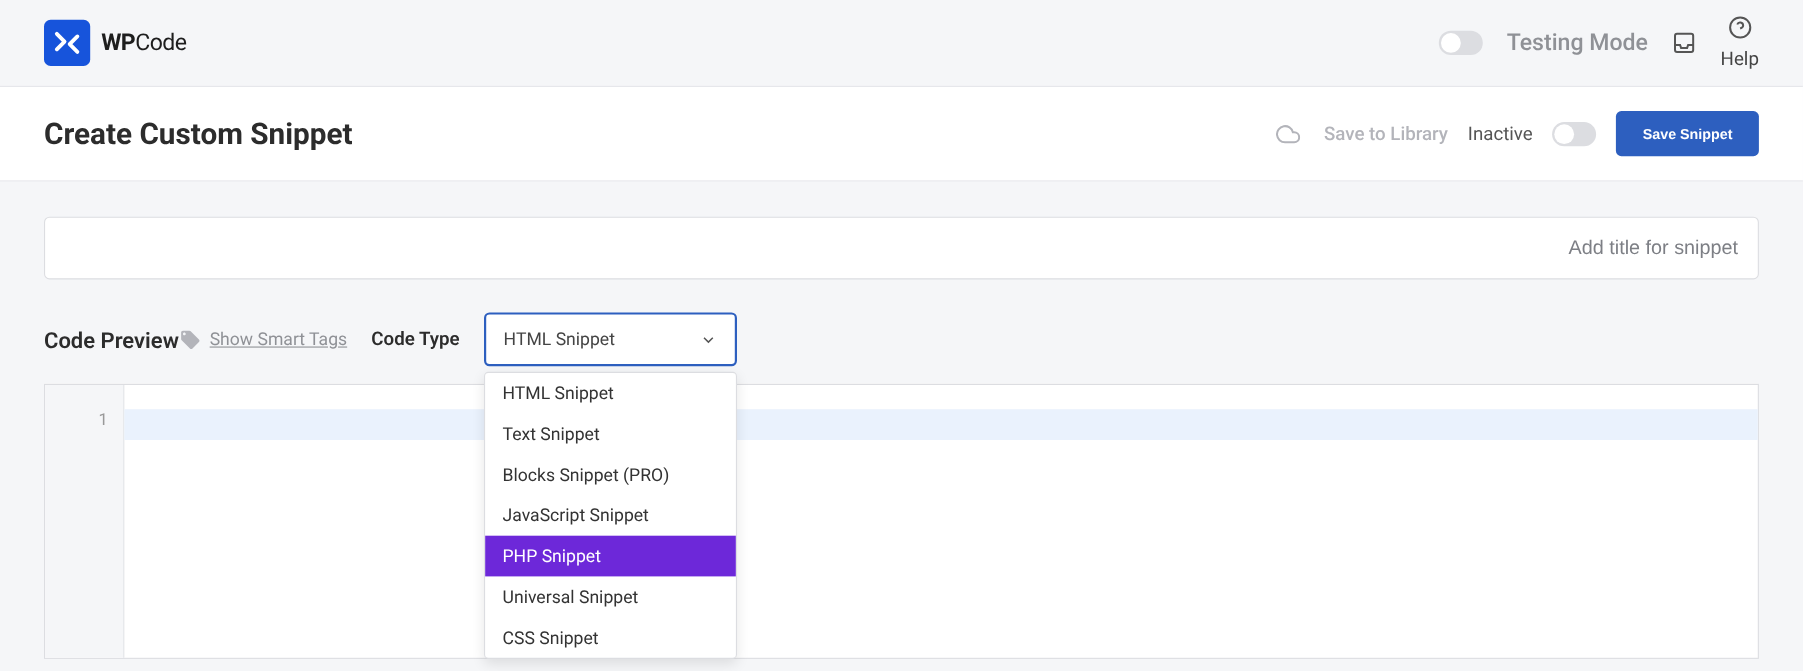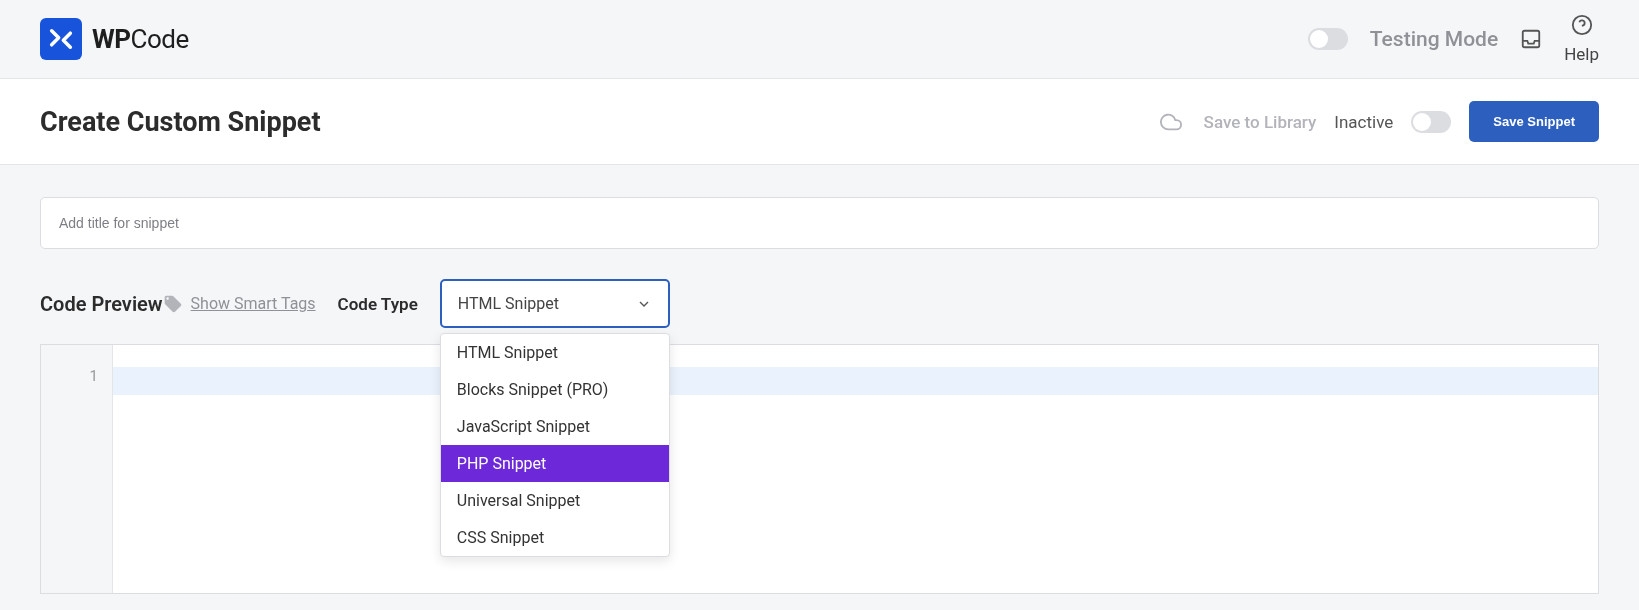--- a/index.html
+++ b/index.html
@@ -32,21 +32,21 @@
       border-radius: 6px;
       display: flex;
       align-items: center;
       justify-content: center;
     }
     .logo-icon svg {
       width: 28px;
       height: 28px;
     }
     .logo-text {
-      font-size: 26px;
+      font-size: 21px;
       font-weight: 400;
       color: #1e1e1e;
       letter-spacing: -0.5px;
     }
     .logo-text b {
       font-weight: 700;
     }
     .header-actions {
       display: flex;
       align-items: center;
@@ -128,25 +128,26 @@
       font-size: 13px;
       font-weight: 700;
       cursor: pointer;
     }
     .content {
       padding: 32px 40px;
     }
     .title-input {
       width: 100%;
       padding: 17px 18px;
-      font-size: 14px;
+      font-size: 18px;
       border: 1px solid #dcdde1;
       border-radius: 5px;
       background: #fff;
       color: #1d4ed8;
+      text-align: right;
     }
     .title-input::placeholder {
       color: #7d7f85;
     }
     .code-preview-row {
       display: flex;
       align-items: center;
       justify-content: flex-start;
       margin-top: 30px;
       margin-bottom: 16px;
@@ -302,20 +303,21 @@
       <span class="code-type-label">Code Type</span>
       <div class="dropdown-wrap">
         <div class="dropdown-select">
           <span>HTML Snippet</span>
           <svg width="16" height="16" viewBox="0 0 24 24" fill="none" stroke="#555" stroke-width="2">
             <polyline points="6 9 12 15 18 9"></polyline>
           </svg>
         </div>
         <div class="dropdown-menu" id="dropdown-menu">
             <div class="dropdown-item">HTML Snippet</div>
+            <div class="dropdown-item">Text Snippet</div>
             <div class="dropdown-item">Blocks Snippet (PRO)</div>
             <div class="dropdown-item">JavaScript Snippet</div>
             <div class="dropdown-item highlighted">PHP Snippet</div>
             <div class="dropdown-item">Universal Snippet</div>
             <div class="dropdown-item">CSS Snippet</div>
           </div>
       </div>
     </div>
   </div>
 

